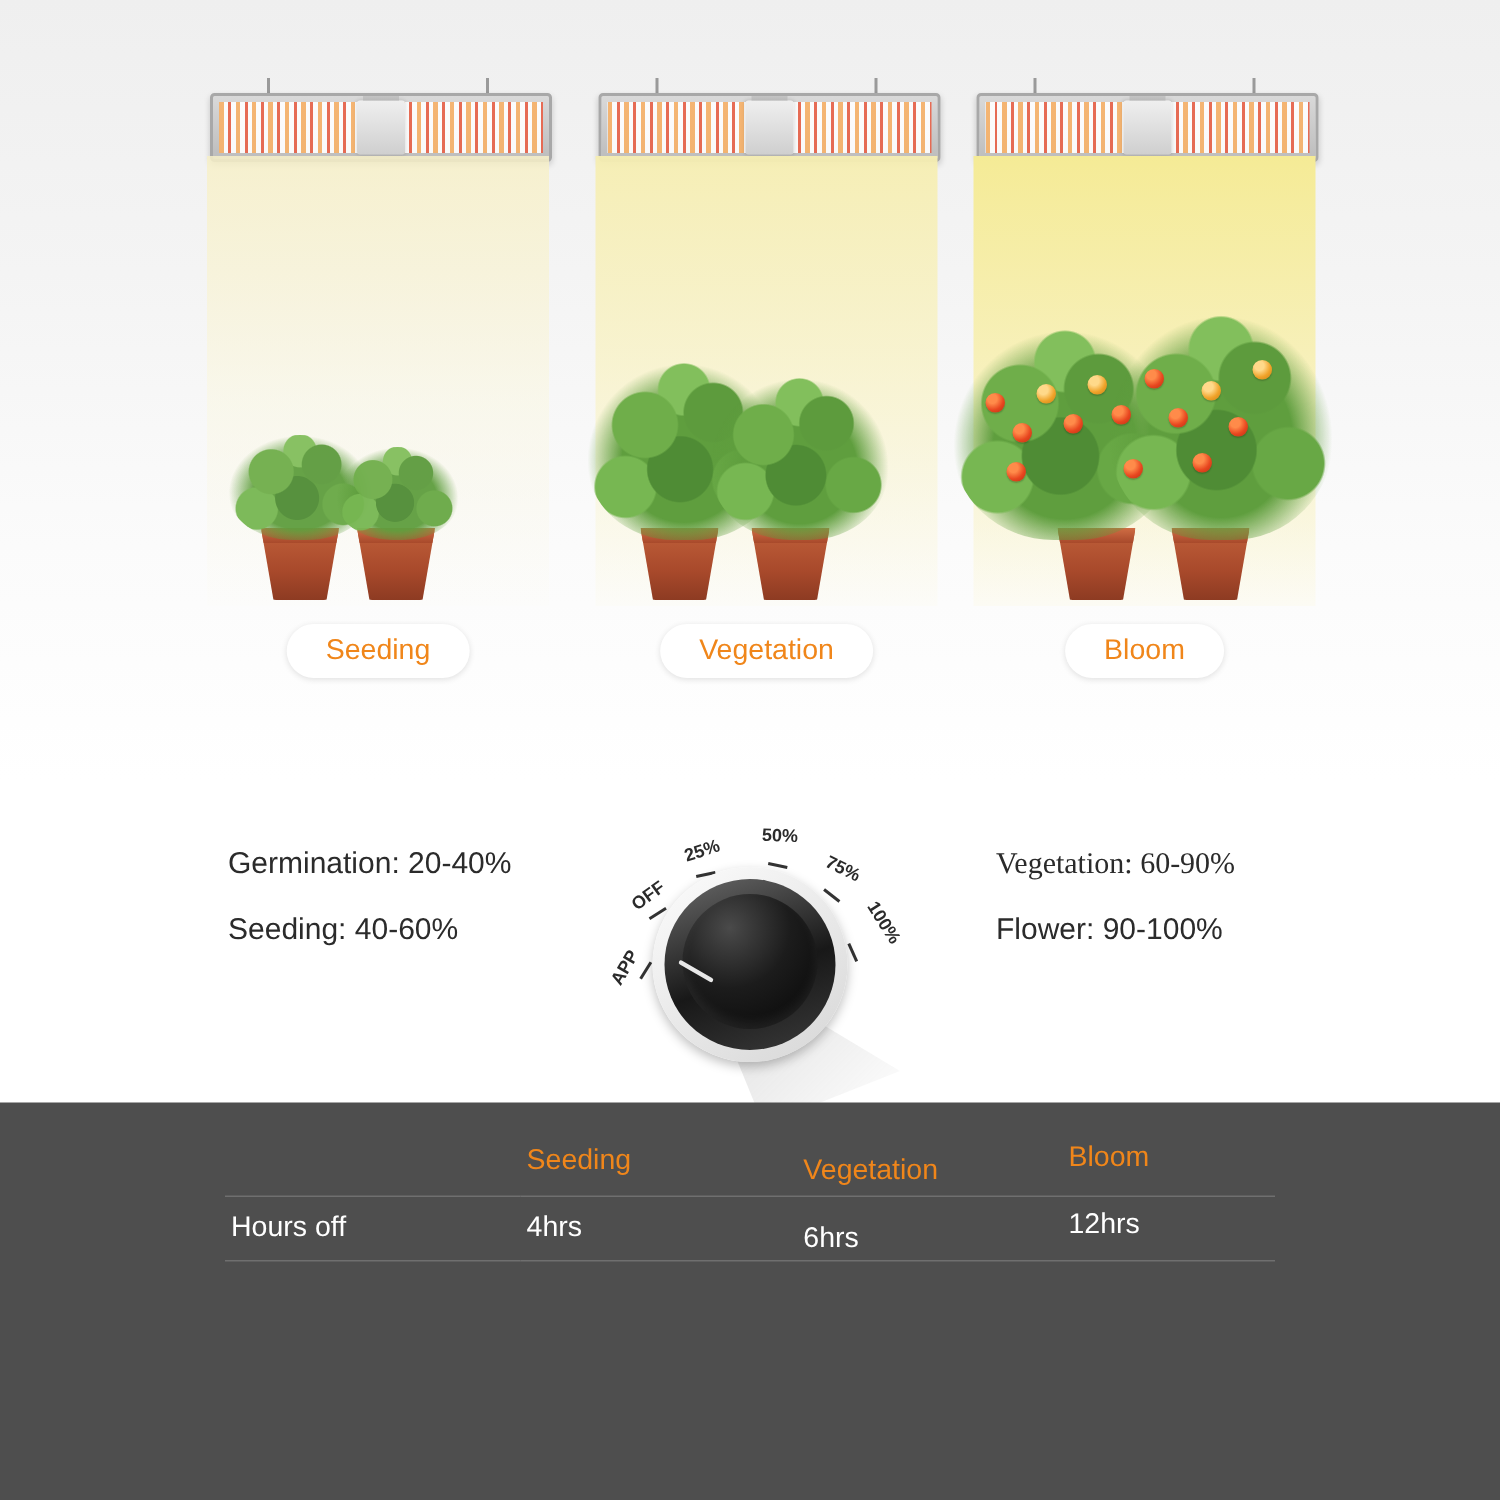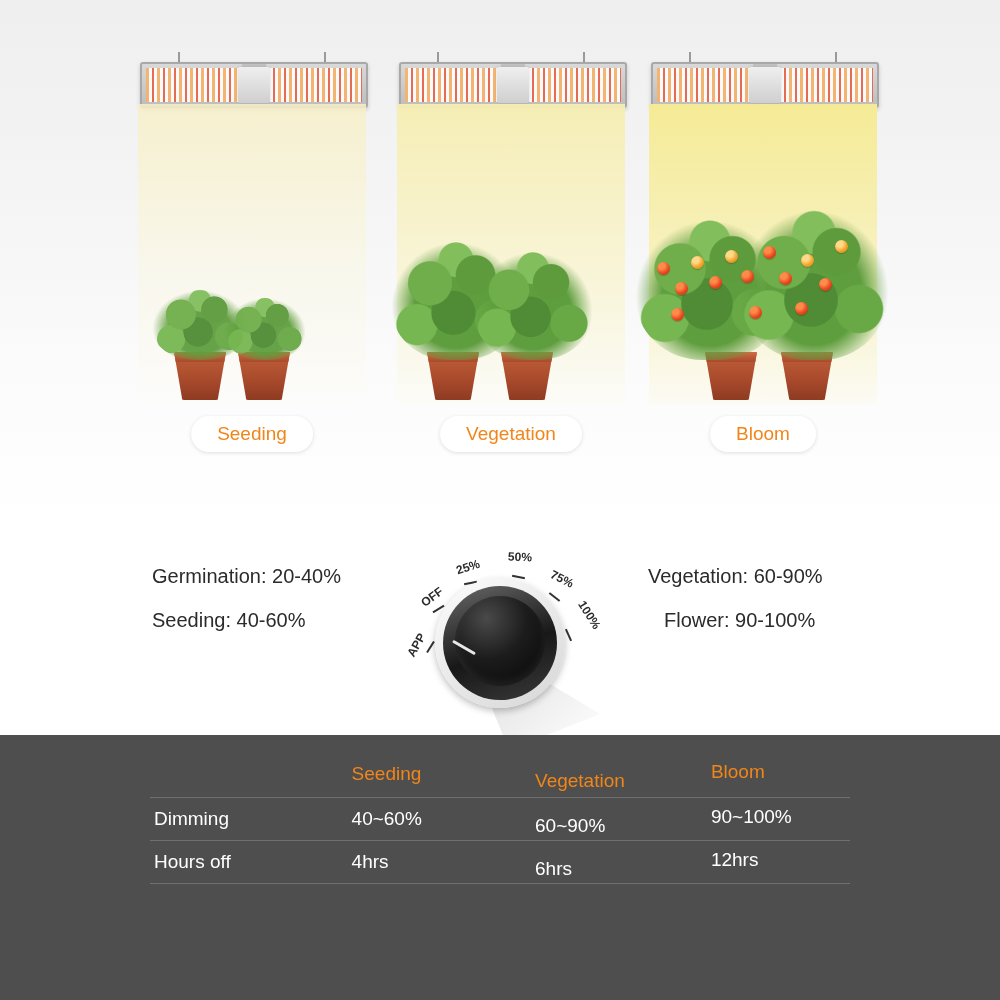--- a/index.html
+++ b/index.html
@@ -185,21 +185,21 @@
     background: #ffffff;
   }
   .dial-text {
     position: absolute;
     font-size: 20px;
     color: #2b2b2b;
     white-space: nowrap;
   }
   .t-left1 { left: 152px; top: 45px; }
   .t-left2 { left: 152px; top: 89px; text-align: right; }
-  .t-right1 { left: 648px; top: 45px; }
+  .t-right1 { left: 664px; top: 45px; font-family: Liberation Serif, serif; }
   .t-right2 { left: 664px; top: 89px; }
 
   .dial-wrap {
     position: absolute;
     left: 408px;
     top: 30px;
     width: 184px;
     height: 180px;
   }
   .dial-shadow {
@@ -418,26 +418,20 @@
       <thead>
         <tr>
           <th class="col-label blank"></th>
           <th class="col-a">Seeding</th>
           <th class="col-b c-b">Vegetation</th>
           <th class="col-c c-c">Bloom</th>
         </tr>
       </thead>
       <tbody>
         <tr>
-          <td>Dimming</td>
-          <td>40~60%</td>
-          <td class="c-b">60~90%</td>
-          <td class="c-c">90~100%</td>
-        </tr>
-        <tr>
           <td>Hours off</td>
           <td>4hrs</td>
           <td class="c-b">6hrs</td>
           <td class="c-c">12hrs</td>
         </tr>
       </tbody>
     </table>
   </div>
 
 </div>

